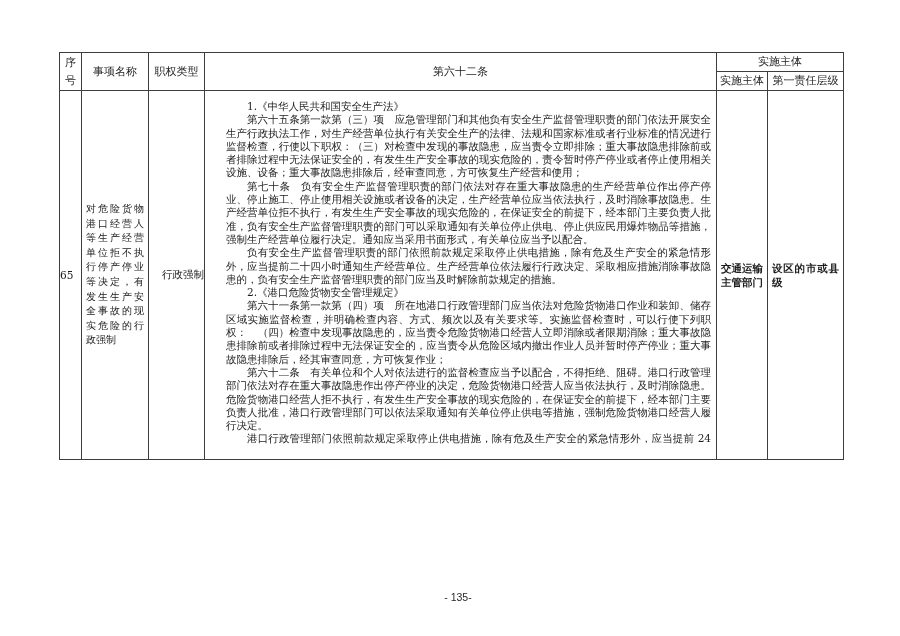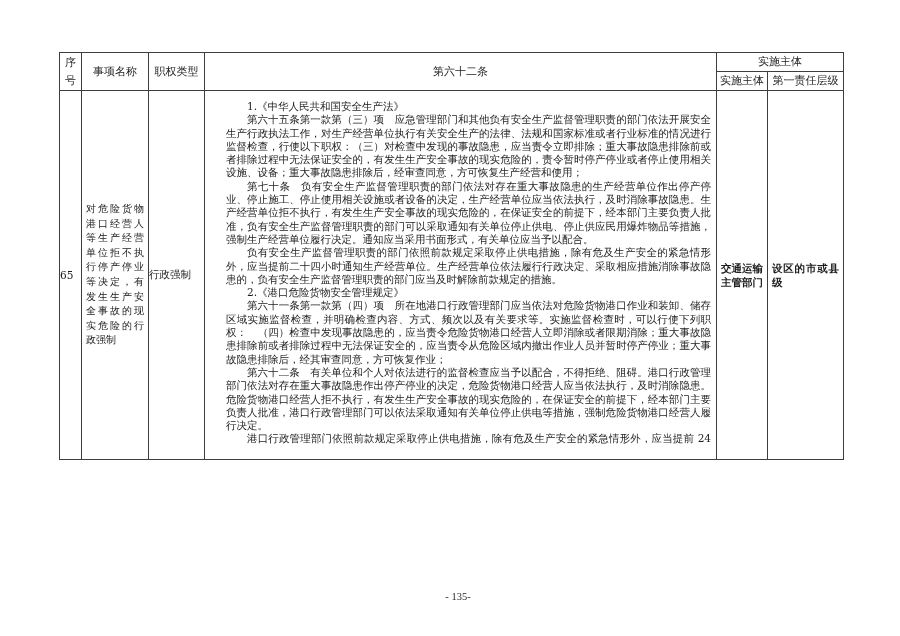--- a/index.html
+++ b/index.html
@@ -34,21 +34,21 @@
     font-size:10.5px;
   }
   td.cell-name {
     font-size:10px;
     line-height:14.6px;
     text-align:justify;
     padding:0 4px;
   }
   td.cell-type {
     font-size:10.5px;
-    text-align:left;
+    text-align:right;
   }
   td.cell-basis {
     vertical-align:top;
     padding:9px 5px 13px 21px;
   }
   .basis-content {
     height:346px;
     overflow:hidden;
     font-size:10.5px;
     line-height:13.3px;
@@ -64,21 +64,21 @@
     text-align:justify;
     padding:0 4px;
     font-weight:bold;
   }
   .page-footer {
     position:absolute;
     left:16px; right:0;
     top:591px;
     text-align:center;
     font-size:10.5px;
-    font-family:Liberation Serif, serif;
+    font-family:Liberation Sans, sans-serif;
     color:#2a2a2a;
   }
 </style>
 </head>
 <body>
 
 <table class="doc-table">
   <colgroup>
     <col style="width:22px">
     <col style="width:67px">

